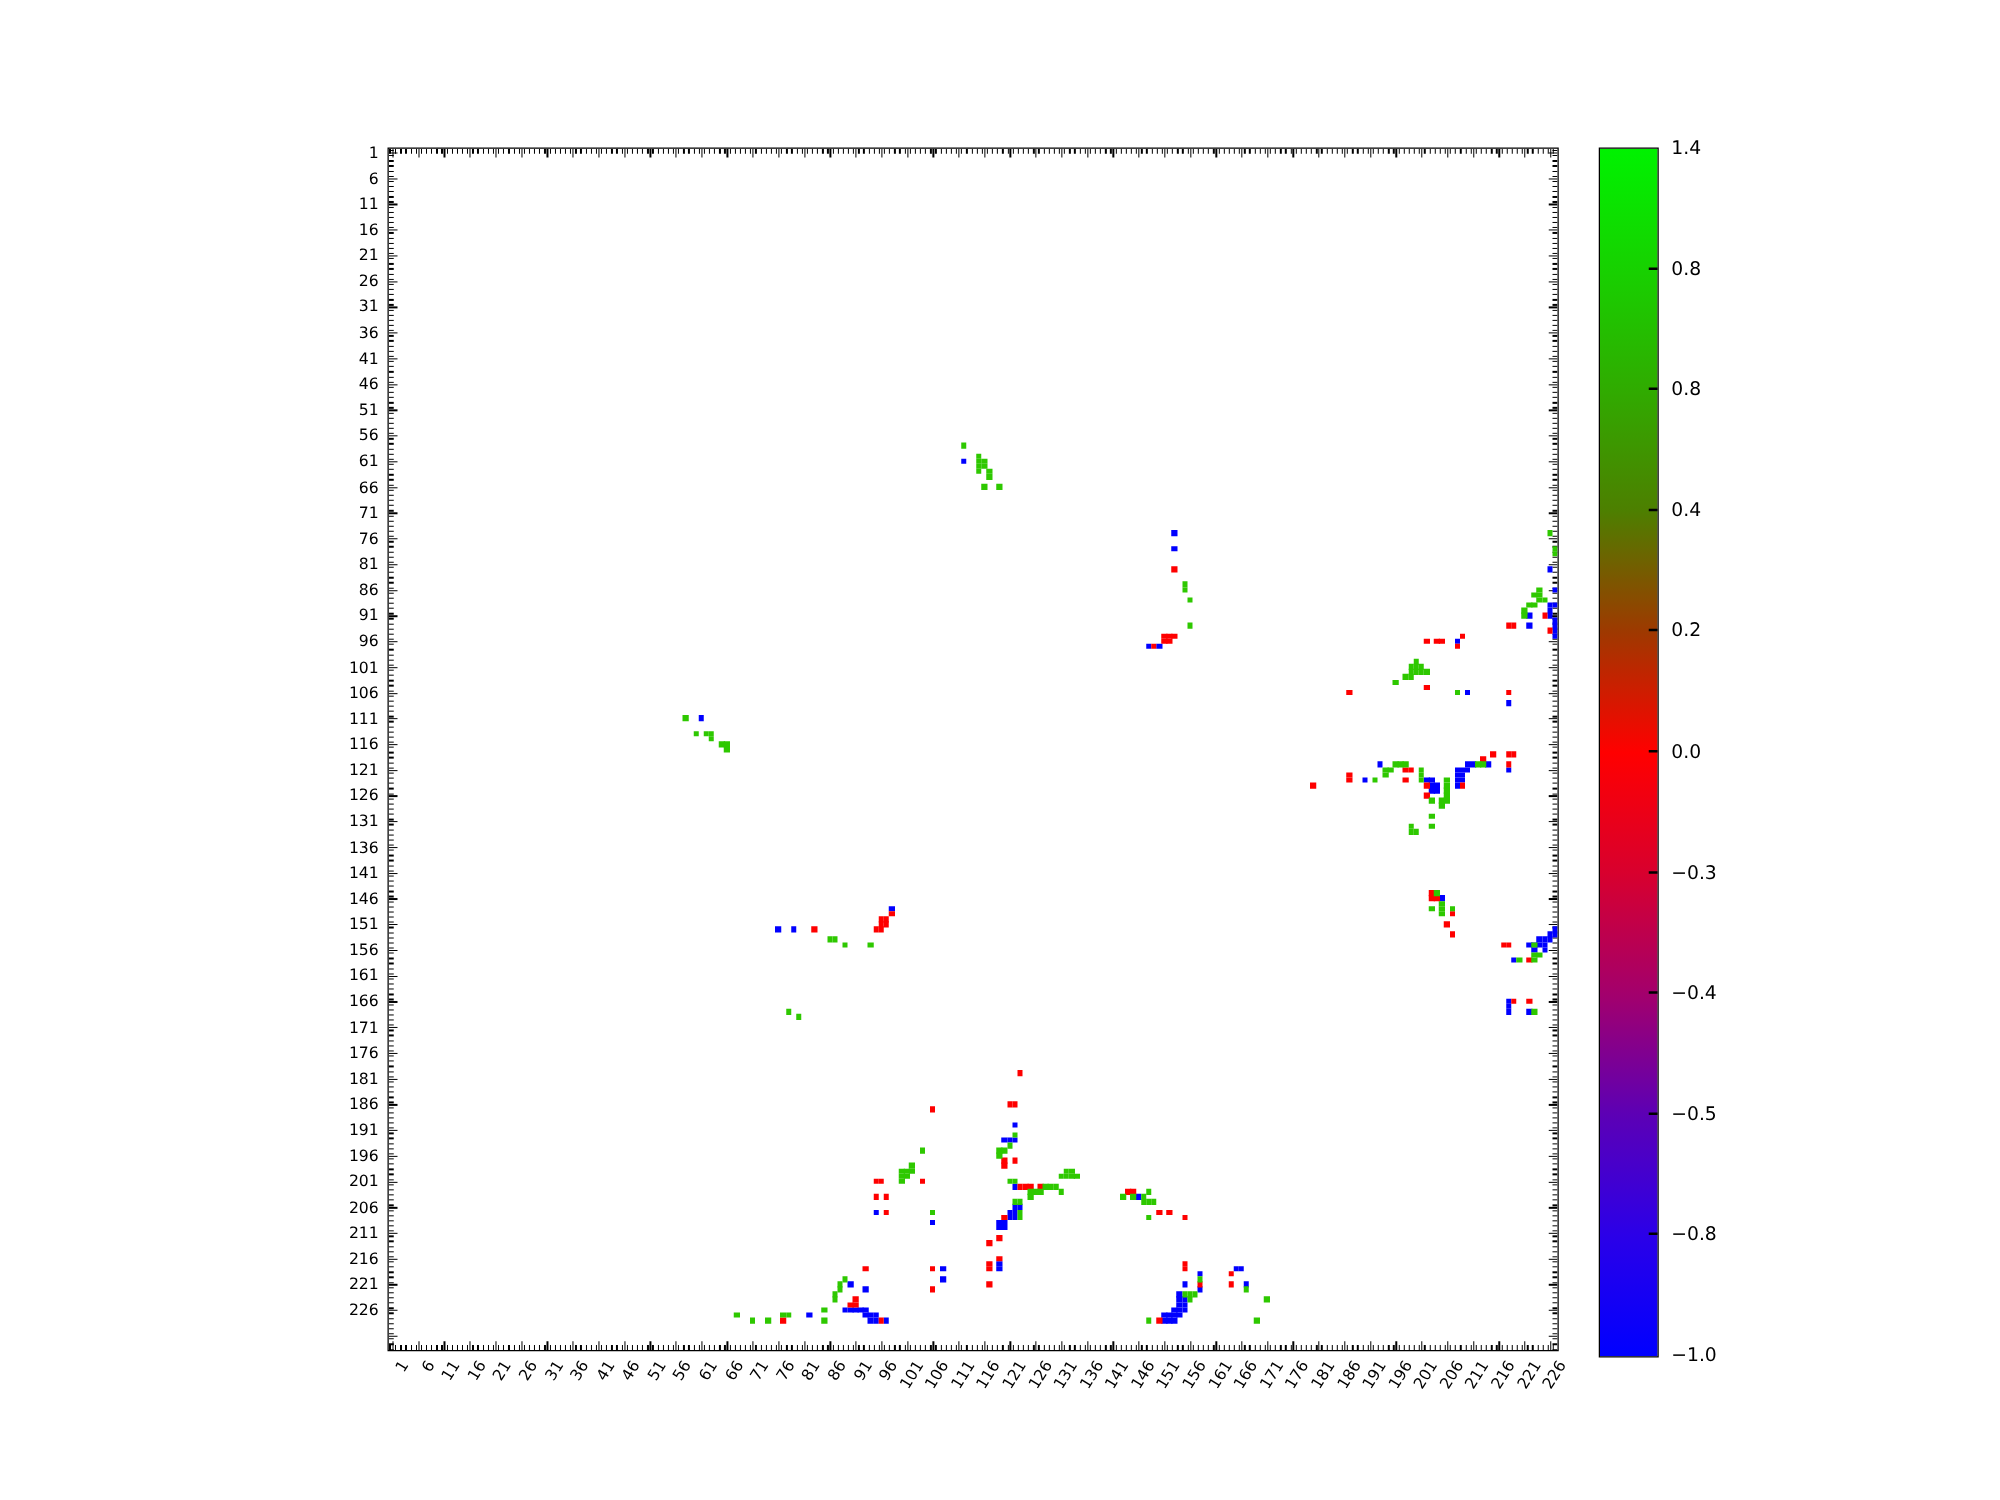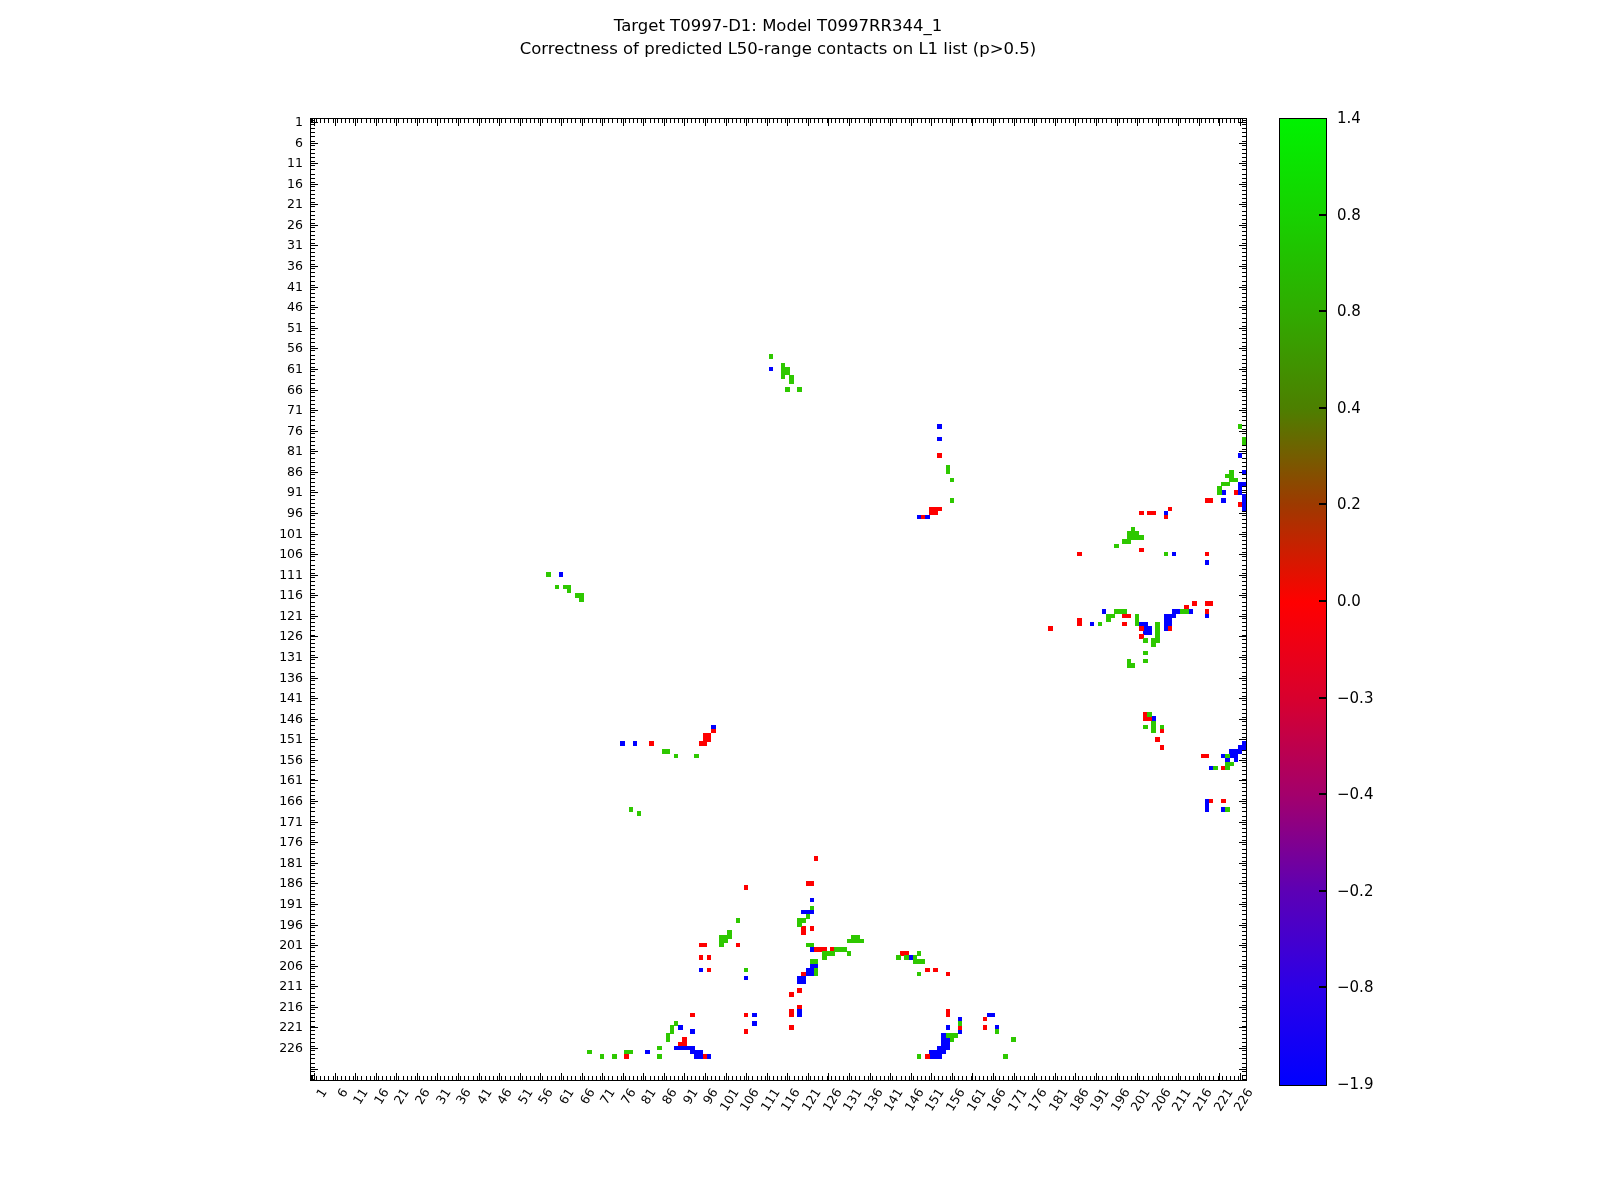--- a/index.html
+++ b/index.html
@@ -41,24 +41,20 @@
         transform-origin:100% 0;transform:rotate(-58deg);}
   .cbar{position:absolute;left:1279px;top:118px;width:46px;height:966px;border:1px solid #000;}
   .cblab{position:absolute;left:1337px;width:60px;font-size:15px;line-height:18px;}
   .cbtick{position:absolute;left:1319px;width:7px;height:2px;background:#000;}
 </style>
 </head>
 <body>
 
 <div class="fig">
 
-  <div class="suptitle">
-    <div>Target T0997-D1: Model T0997RR344_1</div>
-    <div>Correctness of predicted L50-range contacts on L1 list (p&gt;0.5)</div>
-  </div>
 
 
   <div class="plot">
     <div class="tickstrip t-topM"></div>
     <div class="tickstrip t-top"></div>
     <div class="tickstrip t-botM"></div>
     <div class="tickstrip t-bot"></div>
     <div class="tickstrip t-leftM"></div>
     <div class="tickstrip t-left"></div>
     <div class="tickstrip t-rightM"></div>
@@ -556,20 +552,20 @@
       <span class="cblab" style="top: 398.8px;">0.4</span>
       <span class="cbtick" style="top: 406.8px;"></span>
       <span class="cblab" style="top: 495.4px;">0.2</span>
       <span class="cbtick" style="top: 503.4px;"></span>
       <span class="cblab" style="top: 592px;">0.0</span>
       <span class="cbtick" style="top: 600px;"></span>
       <span class="cblab" style="top: 688.6px;">−0.3</span>
       <span class="cbtick" style="top: 696.6px;"></span>
       <span class="cblab" style="top: 785.2px;">−0.4</span>
       <span class="cbtick" style="top: 793.2px;"></span>
-      <span class="cblab" style="top: 881.8px;">−0.2</span>
+      <span class="cblab" style="top: 881.8px;">−0.5</span>
       <span class="cbtick" style="top: 889.8px;"></span>
       <span class="cblab" style="top: 978.4px;">−0.8</span>
       <span class="cbtick" style="top: 986.4px;"></span>
-      <span class="cblab" style="top: 1075px;">−1.9</span>
+      <span class="cblab" style="top: 1075px;">−1.0</span>
     </div>
 
 </div>
 
 </body></html>

